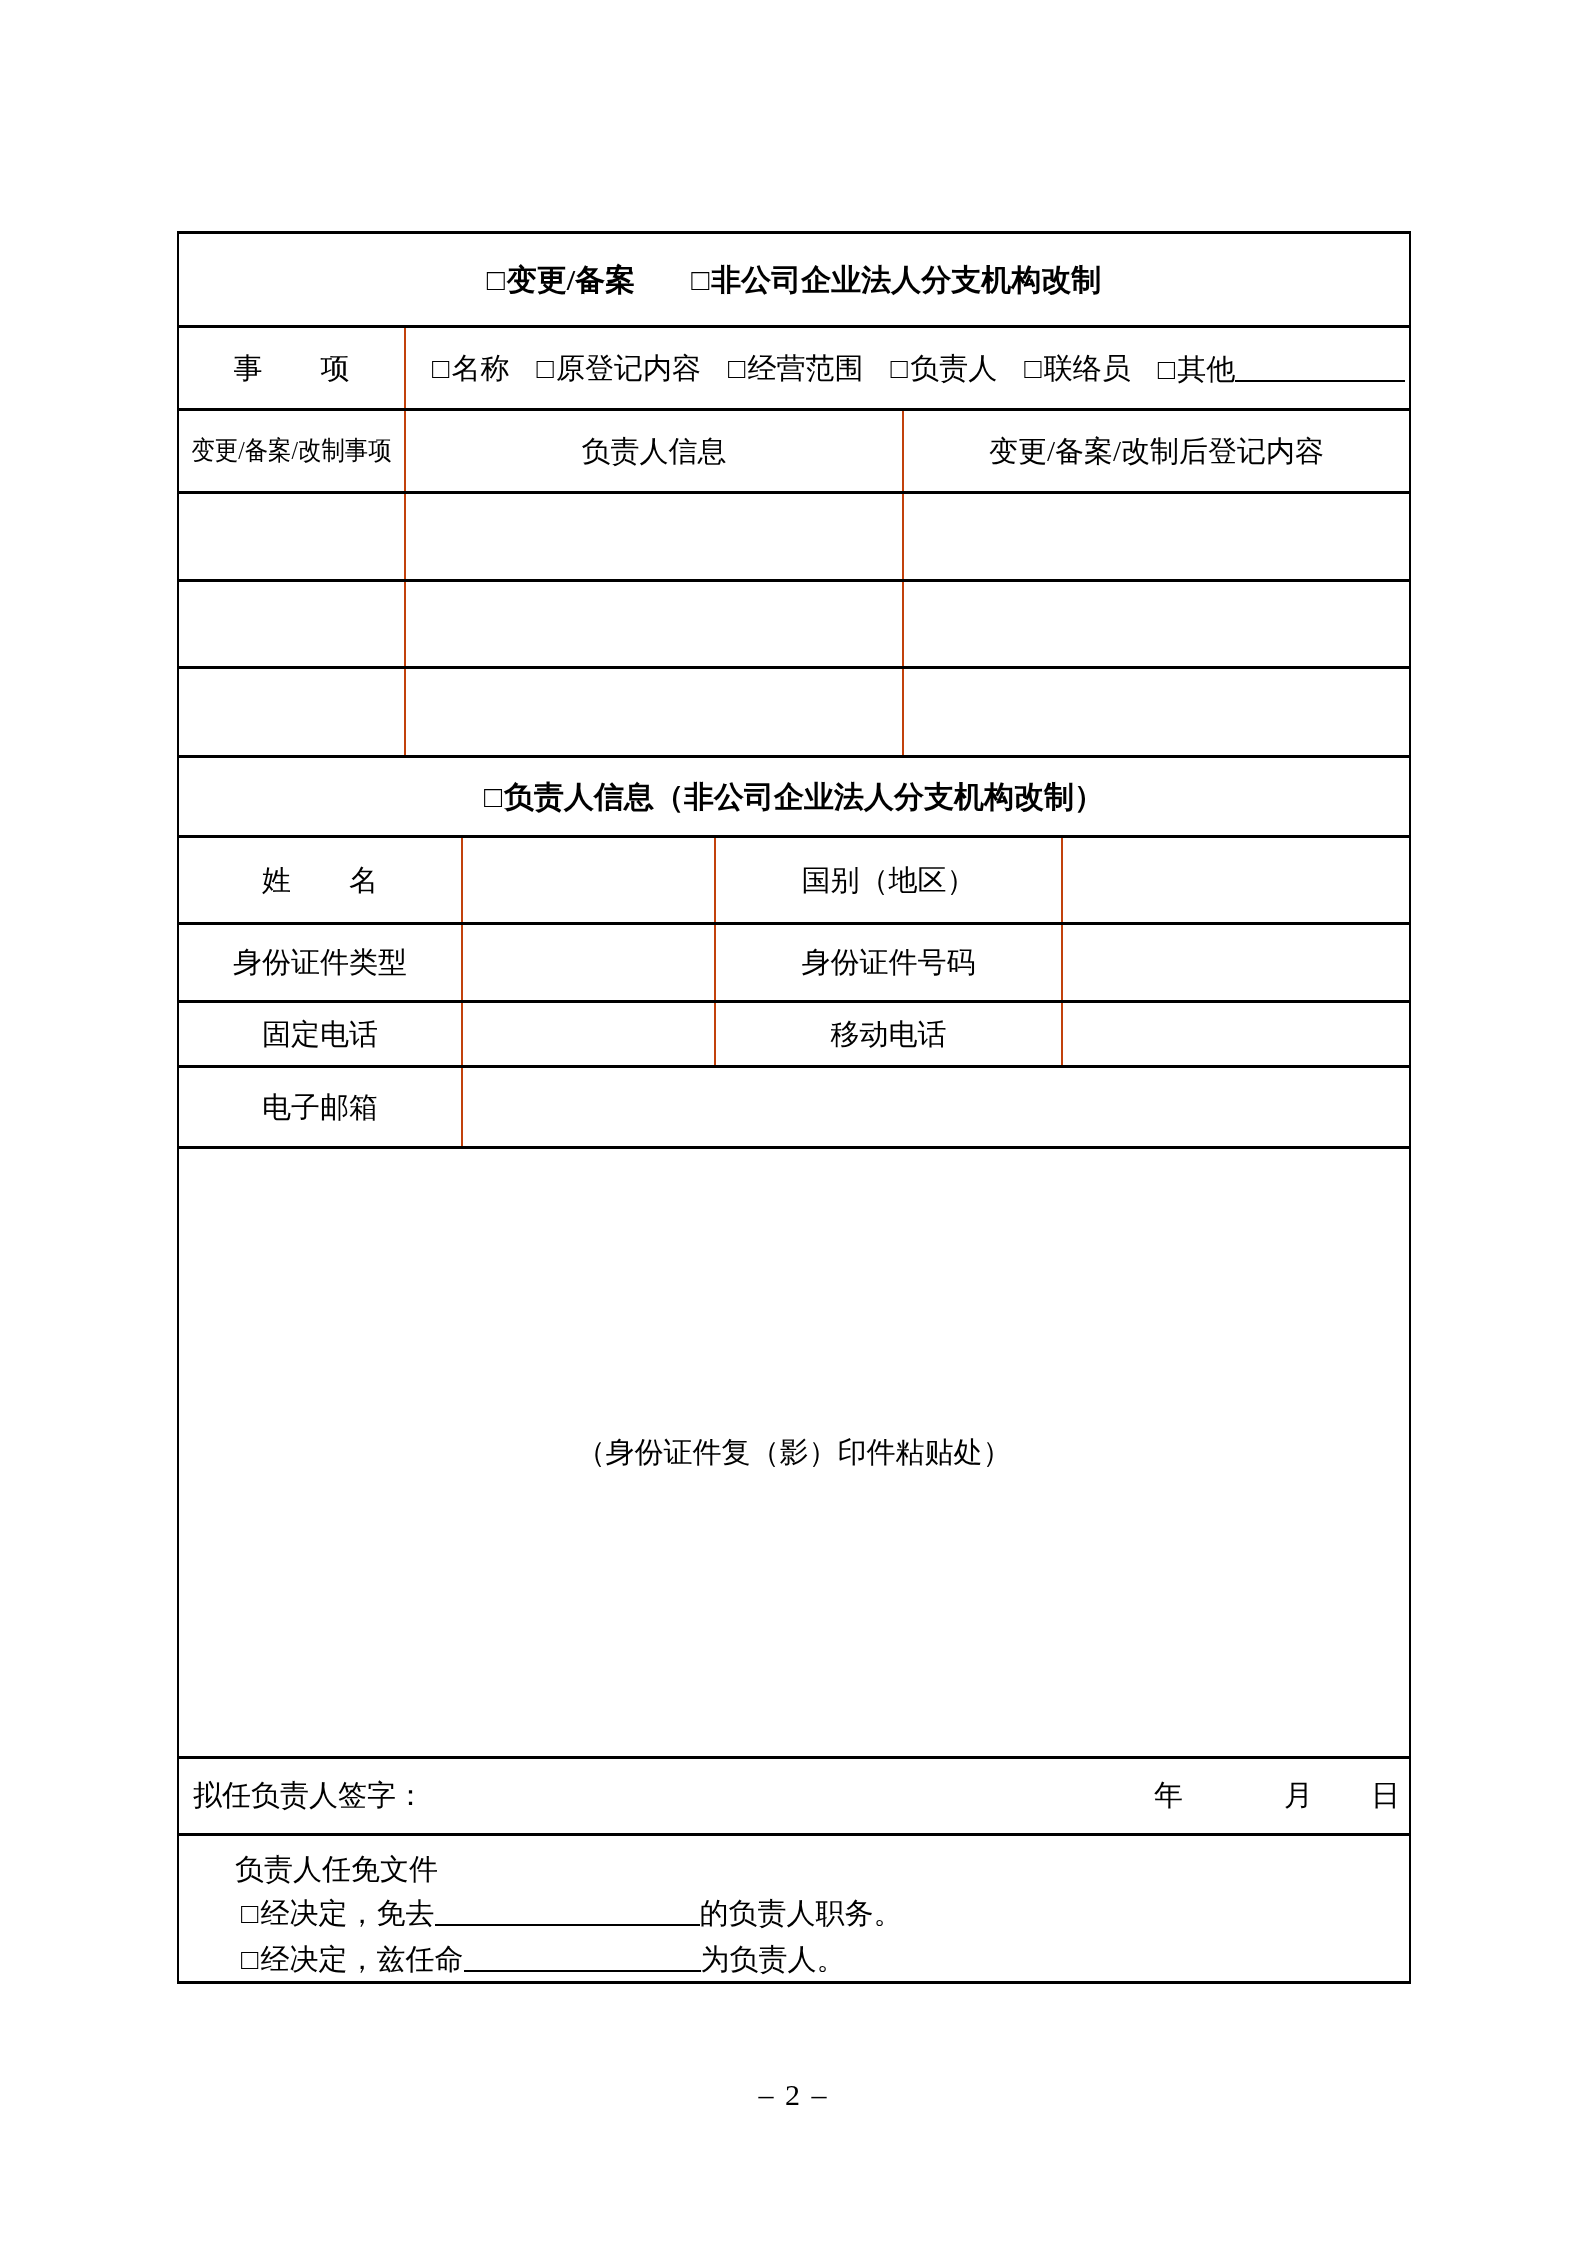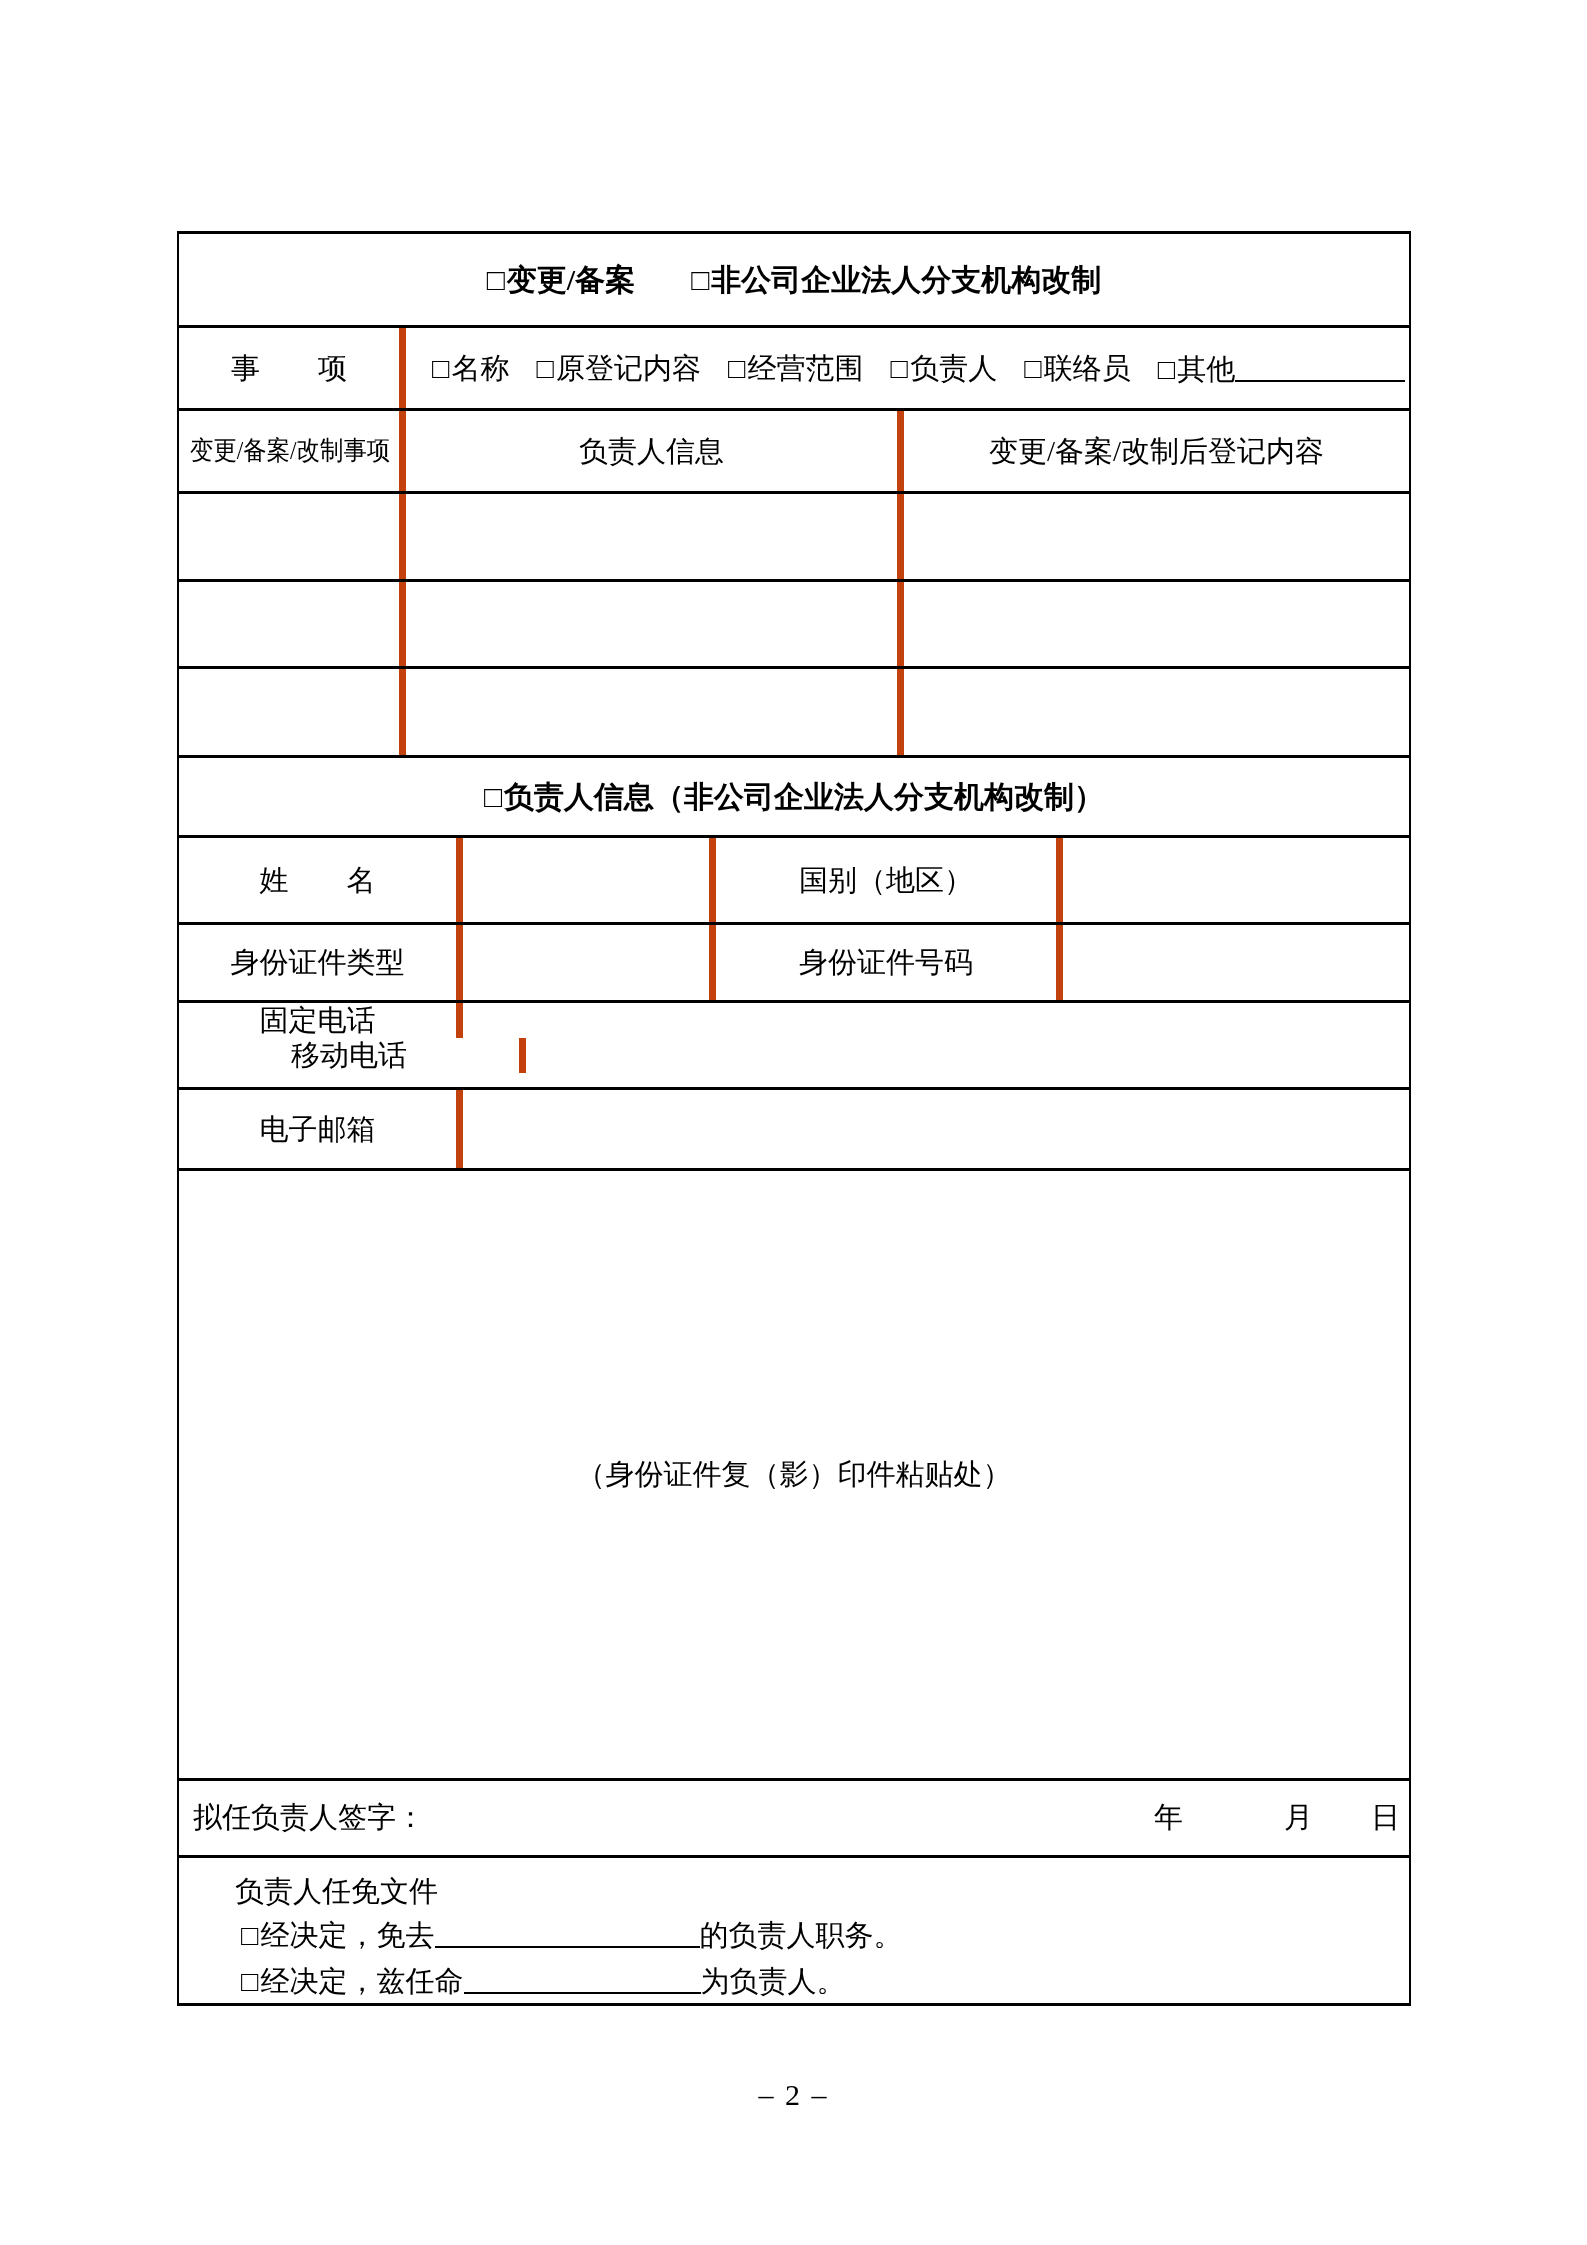--- a/index.html
+++ b/index.html
@@ -23,21 +23,21 @@
   .row {
     display:flex;
     align-items:stretch;
     border-bottom:3px solid #000;
     position:relative;
   }
   .row:last-child { border-bottom:none; }
   .cell {
     display:flex;
     align-items:center;
-    border-right:7px solid #c2410c;
+    border-right:2px solid #c2410c;
     font-size:29px;
     line-height:1.2;
   }
   .cell:last-child { border-right:none; }
   .c-center { justify-content:center; text-align:center; }
   .bold { font-weight:bold; }
   .cb { display:inline-block; margin-right:2px; }
   .fill-line {
     display:inline-block;
     border-bottom:2.5px solid #000;
@@ -47,21 +47,21 @@
   
   .r-title   { height:94px; }
   .r-matter  { height:83px; }
   .r-chghead { height:83px; }
   .r-empty1  { height:88px; }
   .r-empty2  { height:87px; }
   .r-empty3  { height:89px; }
   .r-section { height:80px; }
   .r-f1 { height:87px; }
   .r-f2 { height:78px; }
-  .r-f3 { height:87px;flex-direction:column; }
+  .r-f3 { height:65px; }
   .r-email { height:81px;gap:20px; }
   .r-paste { height:610px; }
   .r-sign  { height:77px; }
   .r-appt  { height:145px; }
 
   .r-title .cell, .r-section .cell { font-size:30px; }
   .gap-title { display:inline-block; width:56px; }
 
   
   .w-label1 { width:227px; }

